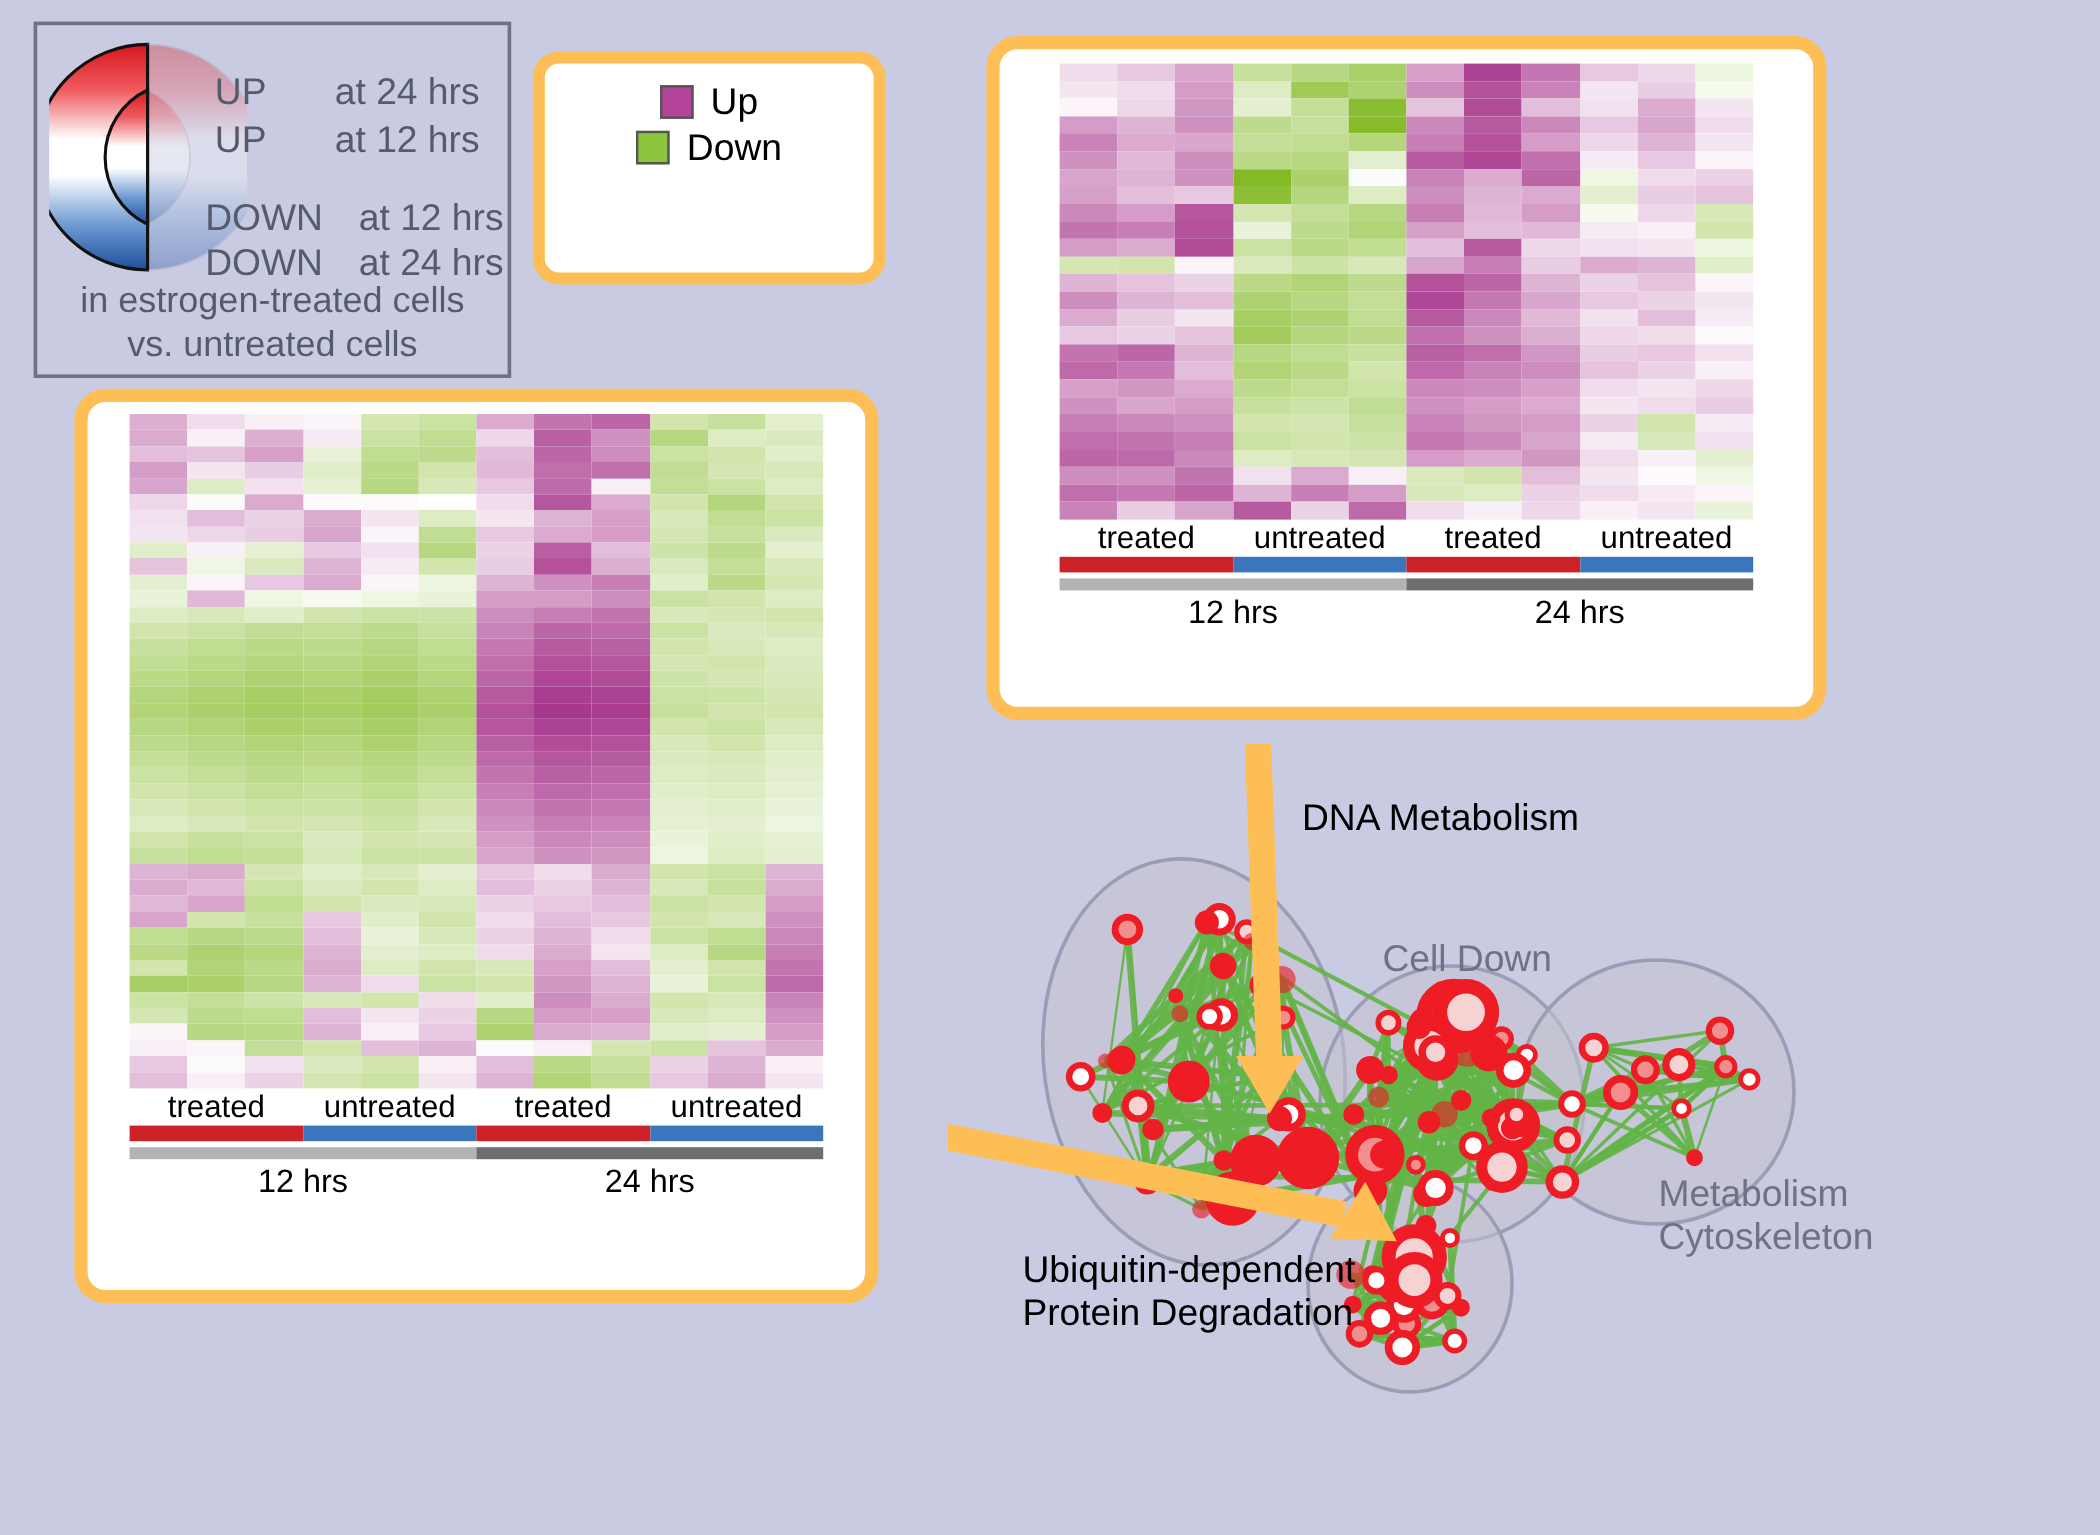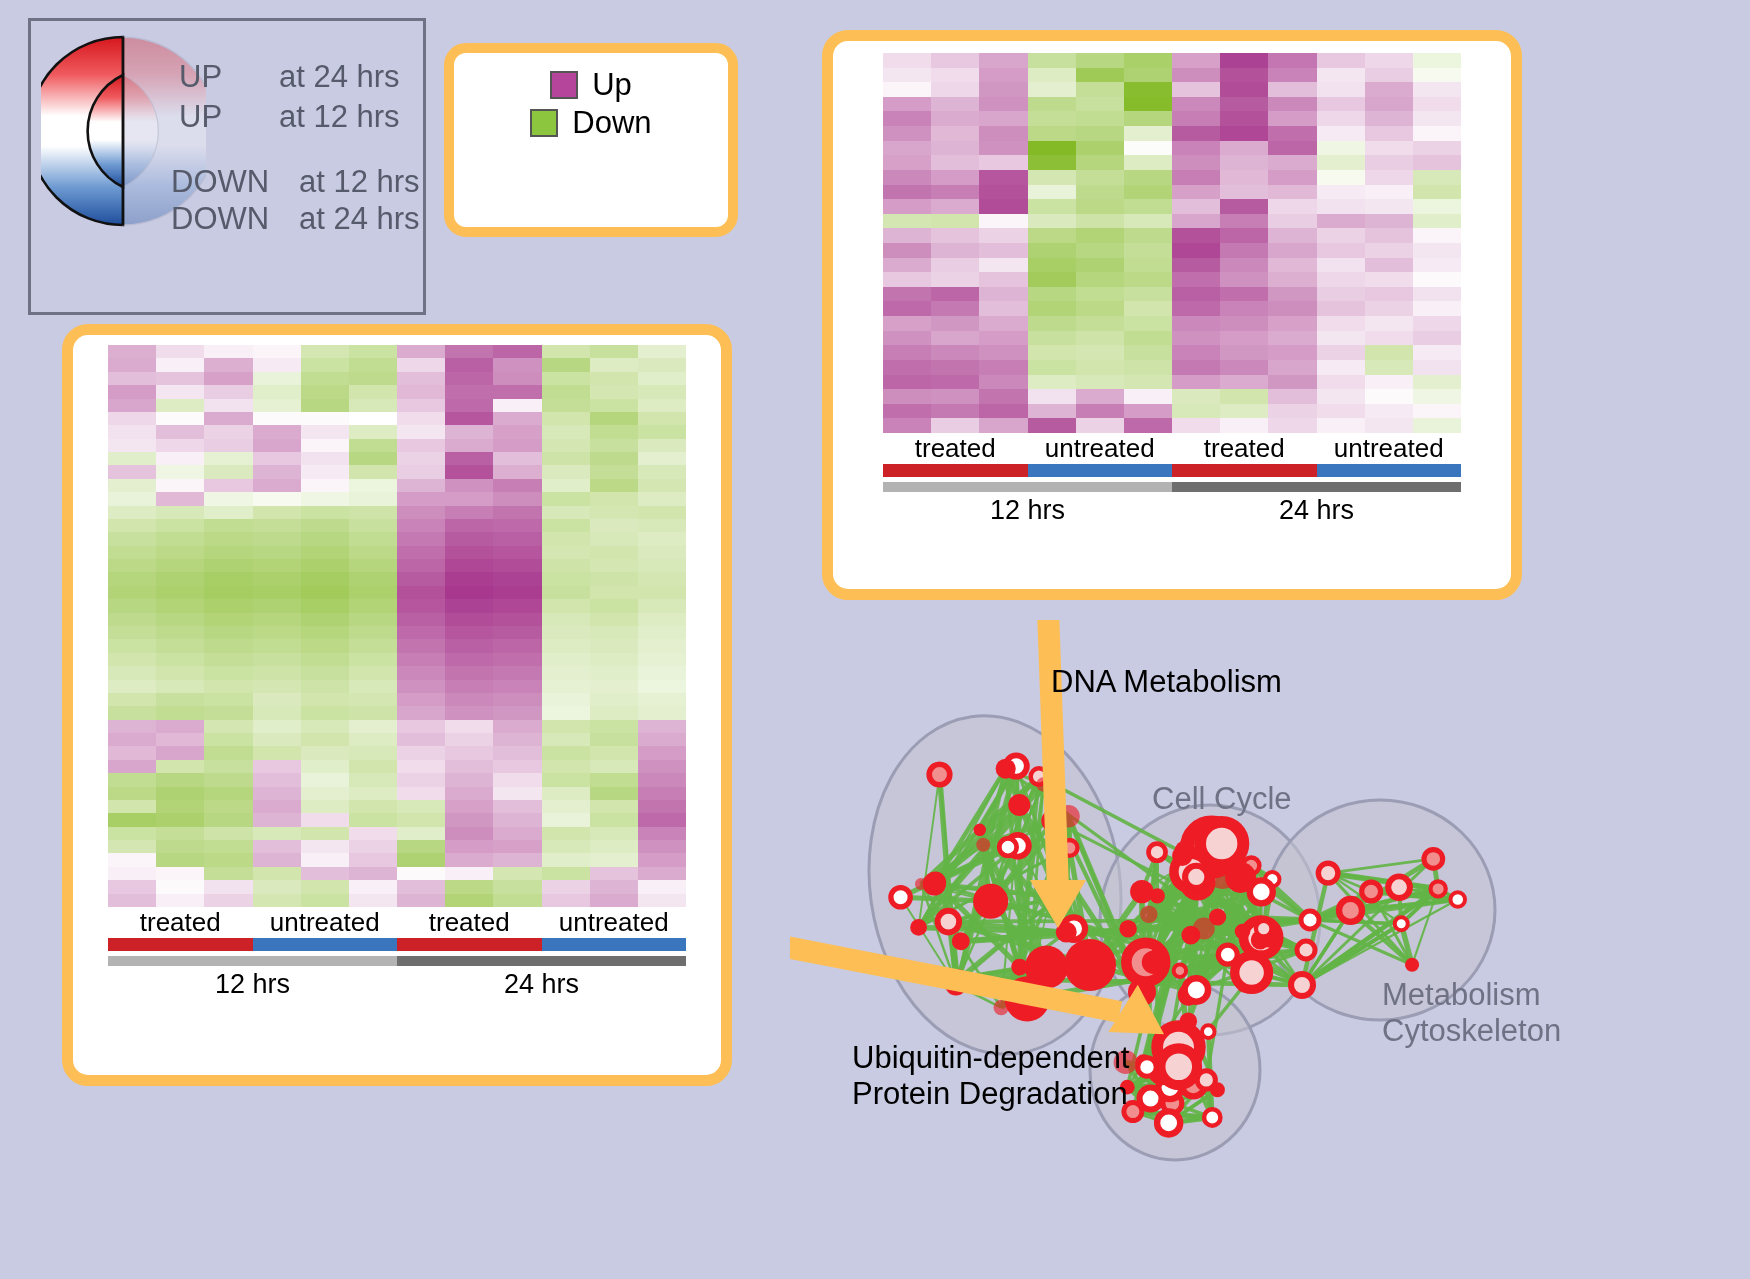--- a/index.html
+++ b/index.html
@@ -57,21 +57,21 @@
   .grp-labels div { text-align:center; font-size:26px; color:#000; }
   .trt-bar { display:grid; grid-template-columns:repeat(4,1fr); height:13px; }
   .time-bar { display:grid; grid-template-columns:repeat(2,1fr); height:10px; margin-top:5px; }
   .time-labels { display:grid; grid-template-columns:repeat(2,1fr); }
   .time-labels div { text-align:center; font-size:27px; color:#000; padding-top:3px; }
 
   
   #network { position:absolute; left:790px; top:620px; width:960px; height:659px; }
   #network svg { display:block; }
   .net-lbl { position:absolute; font-size:31px; line-height:1.15; white-space:pre; }
-  #lbl-dna { left:1051px; top:664px; color:#000; }
+  #lbl-dna { left:1085px; top:664px; color:#000; }
   #lbl-cc  { left:1152px; top:781px; color:#6f7184; }
   #lbl-mt  { left:1382px; top:977px; color:#6f7184; }
   #lbl-ub  { left:852px; top:1040px; color:#000; }
 </style>
 </head>
 <body>
 
 <div id="ring-legend">
   <div class="ring-wrap">
     <svg width="165" height="200" viewBox="0 0 165 200">
@@ -102,20 +102,24 @@
 
   <div class="leg-kw" style="left:148px;  top:78px;">UP</div>
   <div class="leg-row" style="left:248px;  top:78px;">at 12 hrs</div>
 
   <div class="leg-kw" style="left:140px;  top:143px;">DOWN</div>
   <div class="leg-row" style="left:268px;  top:143px;">at 12 hrs</div>
 
   <div class="leg-kw" style="left:140px;  top:180px;">DOWN</div>
   <div class="leg-row" style="left:268px;  top:180px;">at 24 hrs</div>
 
+  <div class="footer">
+    <div>in estrogen-treated cells</div>
+    <div>vs. untreated cells</div>
+  </div>
 </div>
 
 <div id="estrogen-card">
   <div class="sw-row">
     <span class="sw" id="sw-up" style="background: rgb(180, 69, 154);"></span>
     <span class="sw-lbl">Up</span>
   </div>
   <div class="sw-row">
     <span class="sw" id="sw-down" style="background: rgb(140, 198, 63);"></span>
     <span class="sw-lbl">Down</span>
@@ -1506,17 +1510,17 @@
       </g>
       <g>
         <polyline points="258,-10 258,-10 268,270" fill="none" stroke="#fdbf55" stroke-width="22" stroke-linejoin="round"></polyline>
         <polygon points="-28,-18 28,-18 0,30" fill="#fdbf55" transform="translate(268,278) rotate(0)"></polygon>
         <polyline points="-50,318 330,392" fill="none" stroke="#fdbf55" stroke-width="22" stroke-linejoin="round"></polyline>
         <polygon points="-28,-18 28,-18 0,30" fill="#fdbf55" transform="translate(345,398) rotate(62)"></polygon>
       </g>
     </svg>
   </div>
 <div class="net-lbl" id="lbl-dna" style="color: rgb(0, 0, 0);">DNA Metabolism</div>
-<div class="net-lbl" id="lbl-cc" style="color: rgb(111, 113, 132);">Cell Cycle</div>
+<div class="net-lbl" id="lbl-cc" style="color: rgb(111, 113, 132);">Cell Down</div>
 <div class="net-lbl" id="lbl-mt" style="color: rgb(111, 113, 132);">Metabolism
 Cytoskeleton</div>
 <div class="net-lbl" id="lbl-ub" style="color: rgb(0, 0, 0);">Ubiquitin-dependent
 Protein Degradation</div>
 
 </body></html>

